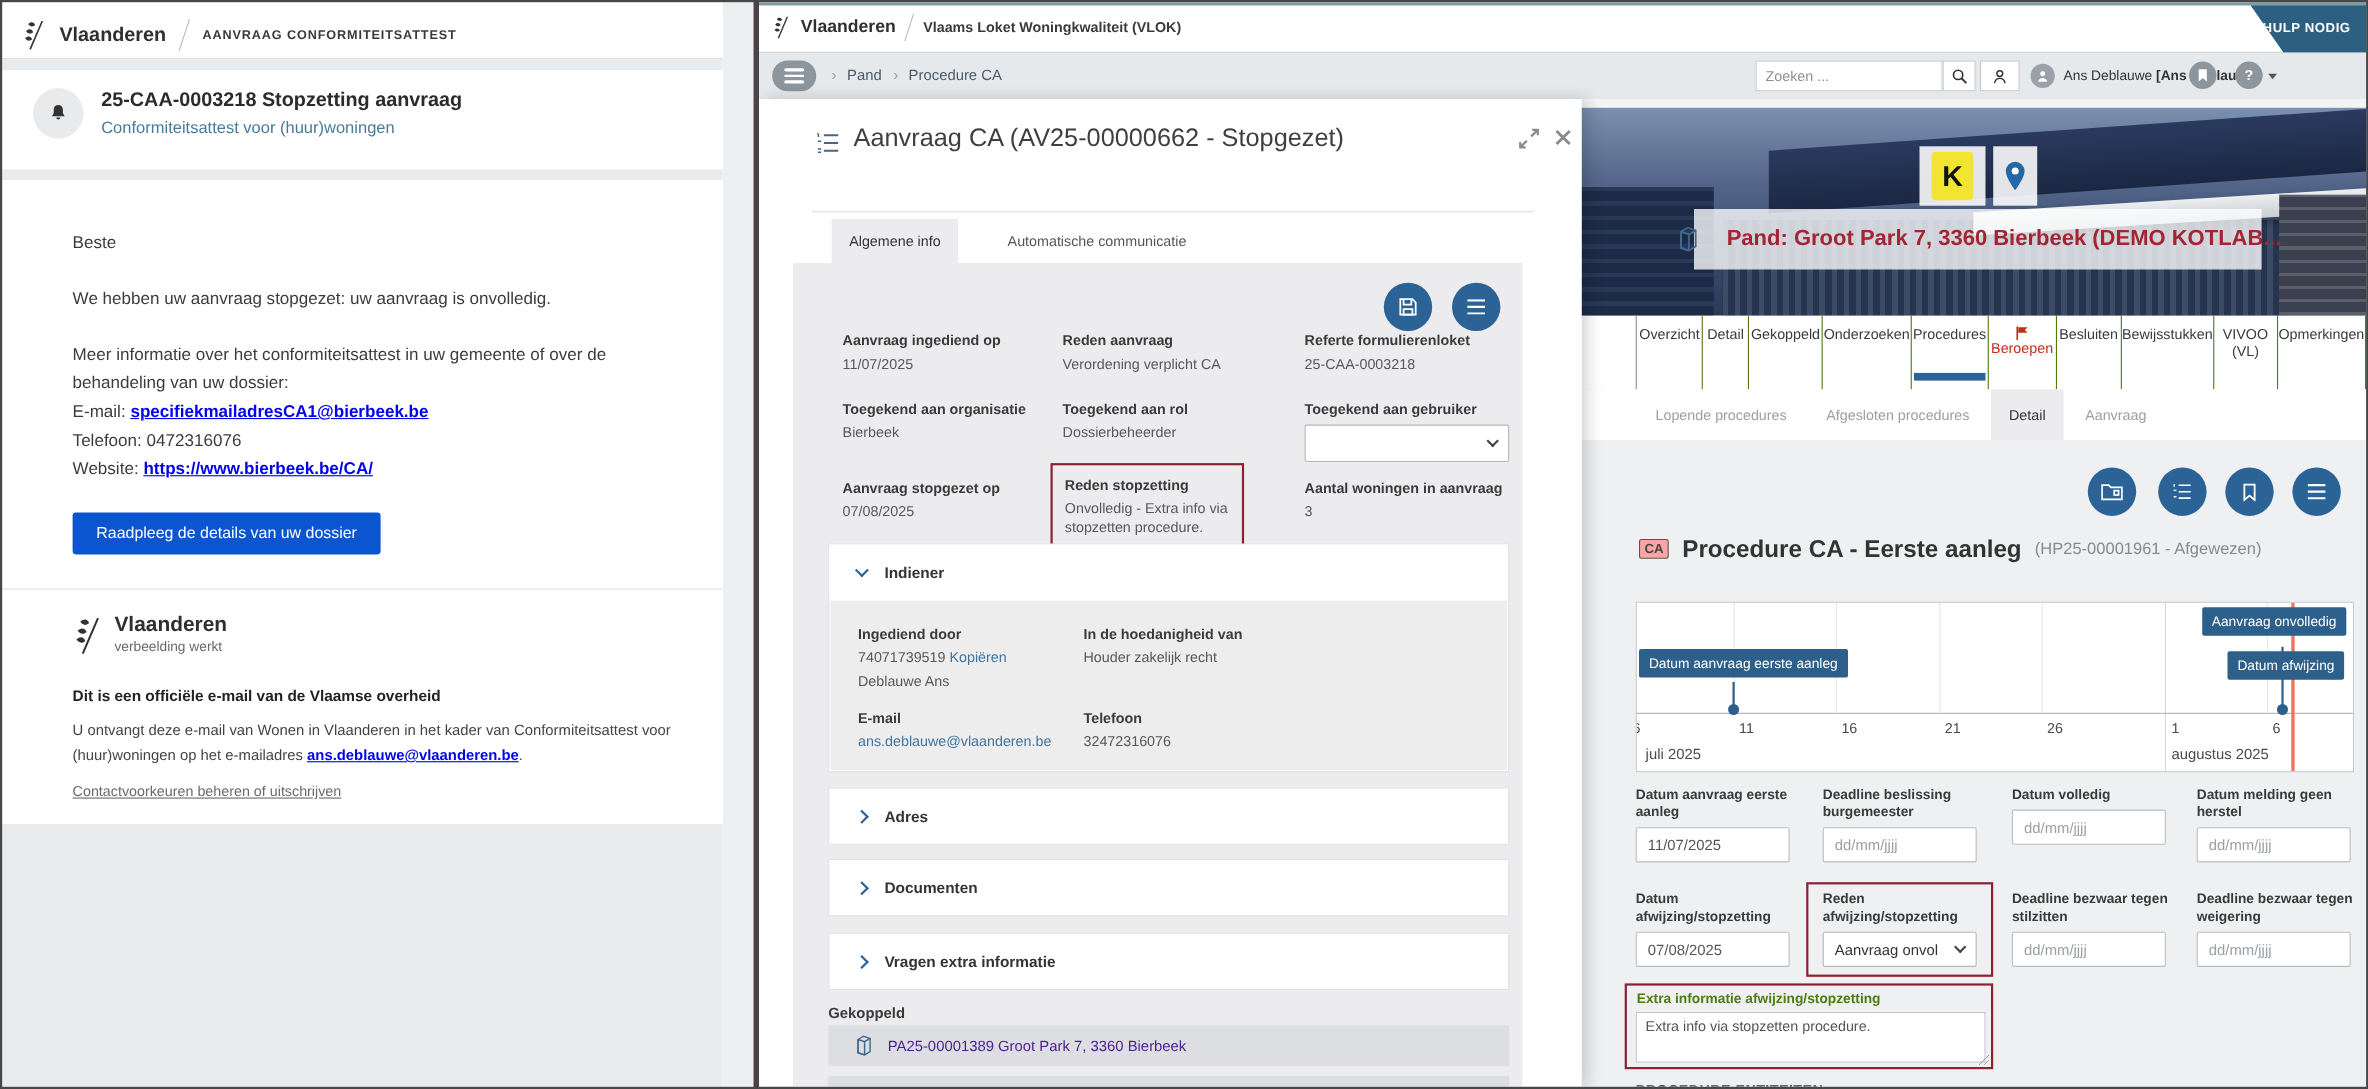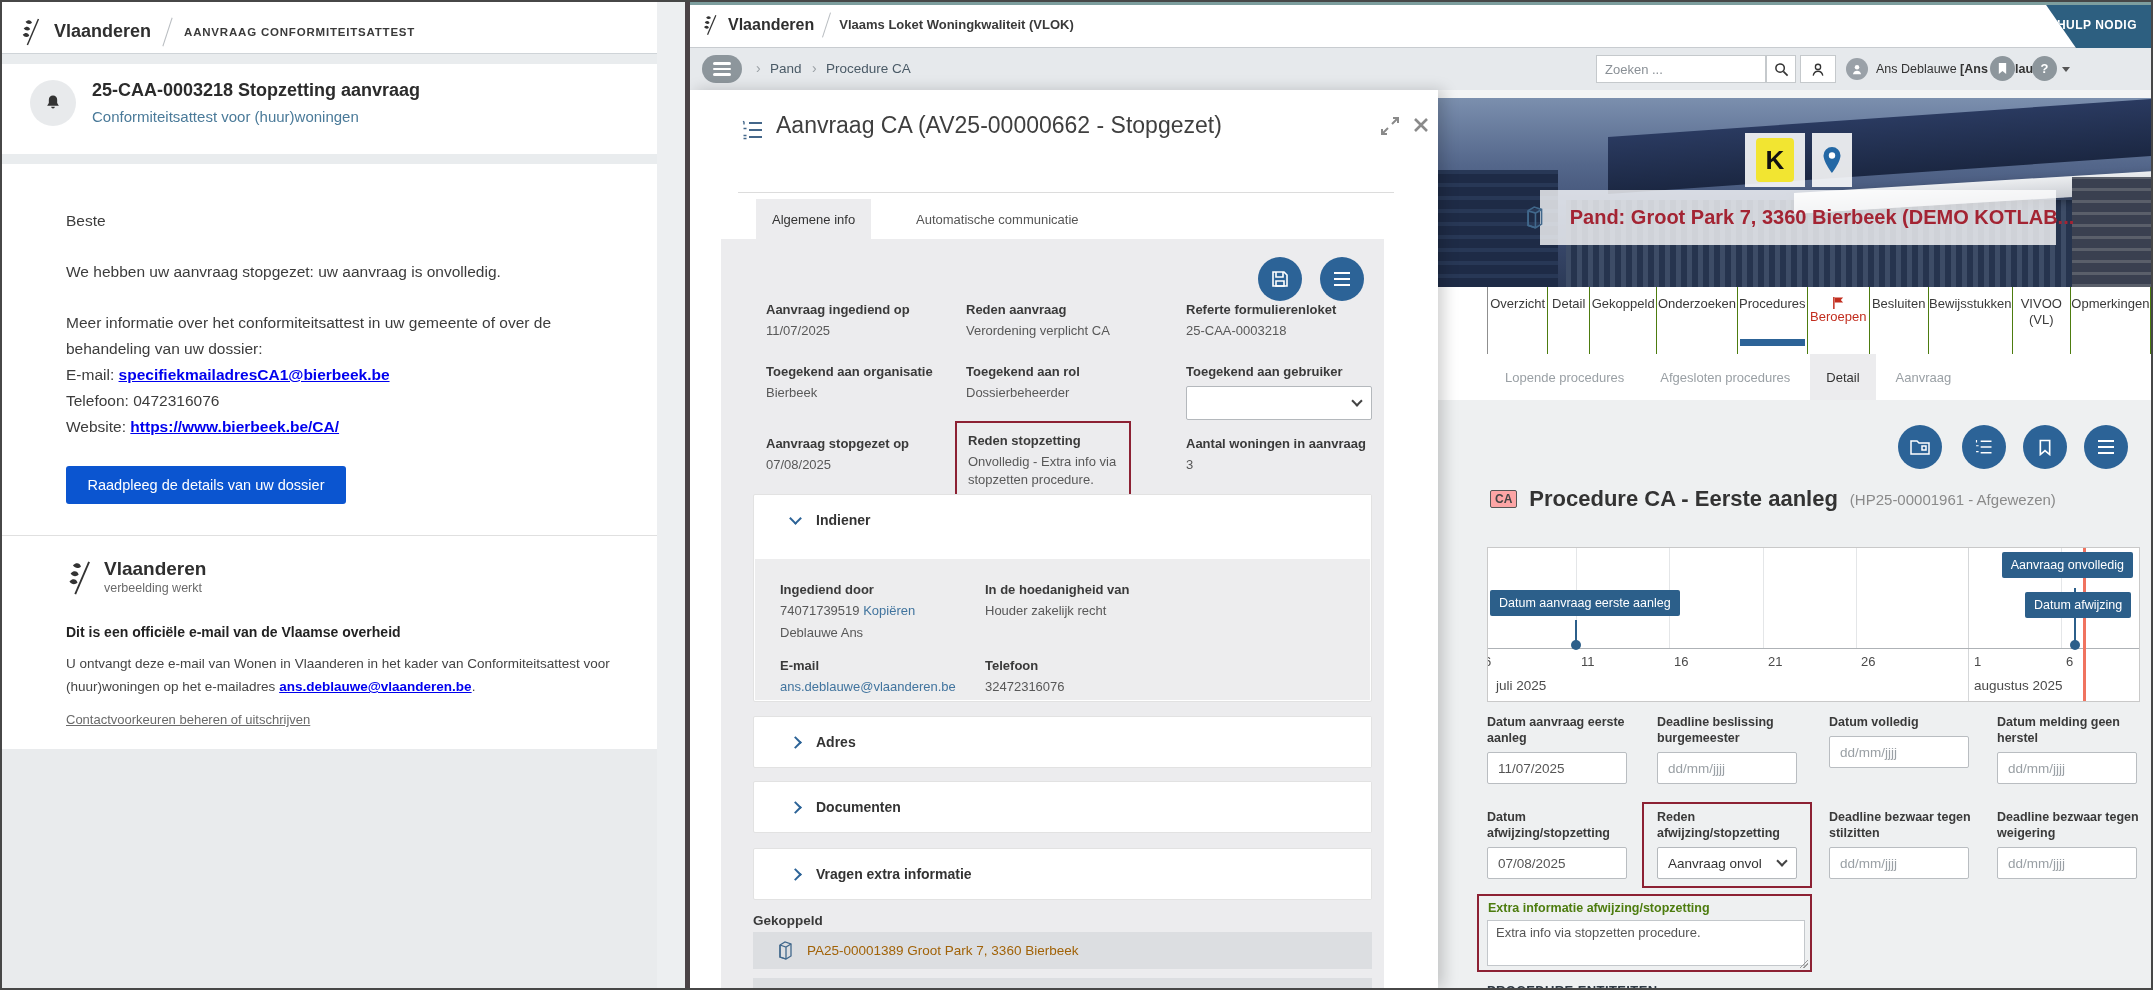--- a/index.html
+++ b/index.html
@@ -65,29 +65,29 @@
   .mtab { position:absolute; top:109px; height:40px; display:flex; align-items:center; padding:0 16px; font-size:13px; color:#555; cursor:pointer; background:#fff; }
   .mtab.active { background:#ececee; color:#333; }
   .modal-body { position:absolute; left:31px; top:149px; width:663px; height:749px; background:#ececee; }
   .blue-circle { position:absolute; width:44px; height:44px; border-radius:50%; background:#2c6397; display:flex; align-items:center; justify-content:center; cursor:pointer; }
   .f-label { font-size:13px; font-weight:bold; color:#3a3a3a; line-height:17px; }
   .f-value { font-size:13px; color:#585858; line-height:18px; margin-top:4px; }
   .hl-box { border:2px solid #8c2133; }
   .fake-select { background:#fff; border:1px solid #b4b8bc; border-radius:2px; height:34px; display:flex; align-items:center; justify-content:space-between; padding:0 10px; font-size:13.5px; color:#333; cursor:pointer; }
   .sel-caret { width:8px; height:8px; border-right:2px solid #444; border-bottom:2px solid #444; transform:rotate(45deg); margin-top:-4px; }
   .card { position:absolute; left:32px; width:619px; background:#fff; border:1px solid #e2e2e2; border-radius:2px; }
-  .card-head { height:50px; display:flex; align-items:center; padding-left:25px; cursor:pointer; background:#fff;margin-left:12px; }
+  .card-head { height:50px; display:flex; align-items:center; padding-left:25px; cursor:pointer; background:#fff; }
   .card-title { font-size:14px; font-weight:bold; color:#333; margin-left:16px; }
   .chev { width:9px; height:9px; border-right:2.5px solid #2c6397; border-bottom:2.5px solid #2c6397; }
   .chev-right { transform:rotate(-45deg); }
   .chev-down { transform:rotate(45deg); margin-top:-4px; }
-  .card-body { position:absolute; left:1px; right:1px; top:51px; bottom:1px; background:#ededee;margin-top:13px; }
+  .card-body { position:absolute; left:1px; right:1px; top:51px; bottom:1px; background:#ededee; }
   .gek-label { position:absolute; left:32px; top:674px; font-size:13.5px; font-weight:bold; color:#3a3a3a; }
   .gek-row { position:absolute; left:32px; width:619px; height:37px; background:#dcdee1; display:flex; align-items:center; padding-left:22px; cursor:pointer; }
-  .gek-text { font-size:13.5px; color:#a16207; margin-left:14px; }
+  .gek-text { font-size:13.5px; color:#4c1d95; margin-left:14px; }
   .ca-badge { display:inline-flex; align-items:center; justify-content:center; border:1px solid #6b7c8c; color:#41688c; font-size:10.5px; font-weight:bold; padding:1px 4px; background:#fca5a5; border-radius:2px; }
 
   
   .pand { position:absolute; left:747px; top:88px; width:714px; height:898px; background:#f3f4f5; overflow:hidden; }
   .photo { position:absolute; left:0; top:8px; width:714px; height:189px; overflow:hidden; background:linear-gradient(180deg,#7b8fae 0%,#54678b 35%,#3a4a6e 70%,#2c3a57 100%); }
   .ph-rooftop { position:absolute; left:24%; top:10%; width:80%; height:30%; background:linear-gradient(180deg,#2a3a60,#1b2742); transform:skewY(-4deg); }
   .ph-canopy { position:absolute; left:50%; top:44%; width:55%; height:11%; background:linear-gradient(180deg,#eceef0,#c9ccd2); transform:skewY(-3.5deg); box-shadow:0 4px 8px rgba(0,0,0,.35); }
   .ph-facade { position:absolute; left:18%; bottom:0; width:72%; height:46%; background:repeating-linear-gradient(90deg,#3d4c66 0 5px,#26344e 5px 11px); }
   .ph-tower { position:absolute; left:0; bottom:0; width:17%; height:62%; background:repeating-linear-gradient(0deg,#1e2b46 0 9px,#283856 9px 13px); }
   .ph-scaffold { position:absolute; right:0; bottom:0; width:11%; height:58%; background:repeating-linear-gradient(0deg,#5a5f6a 0 3px,#3a4050 3px 12px); }

